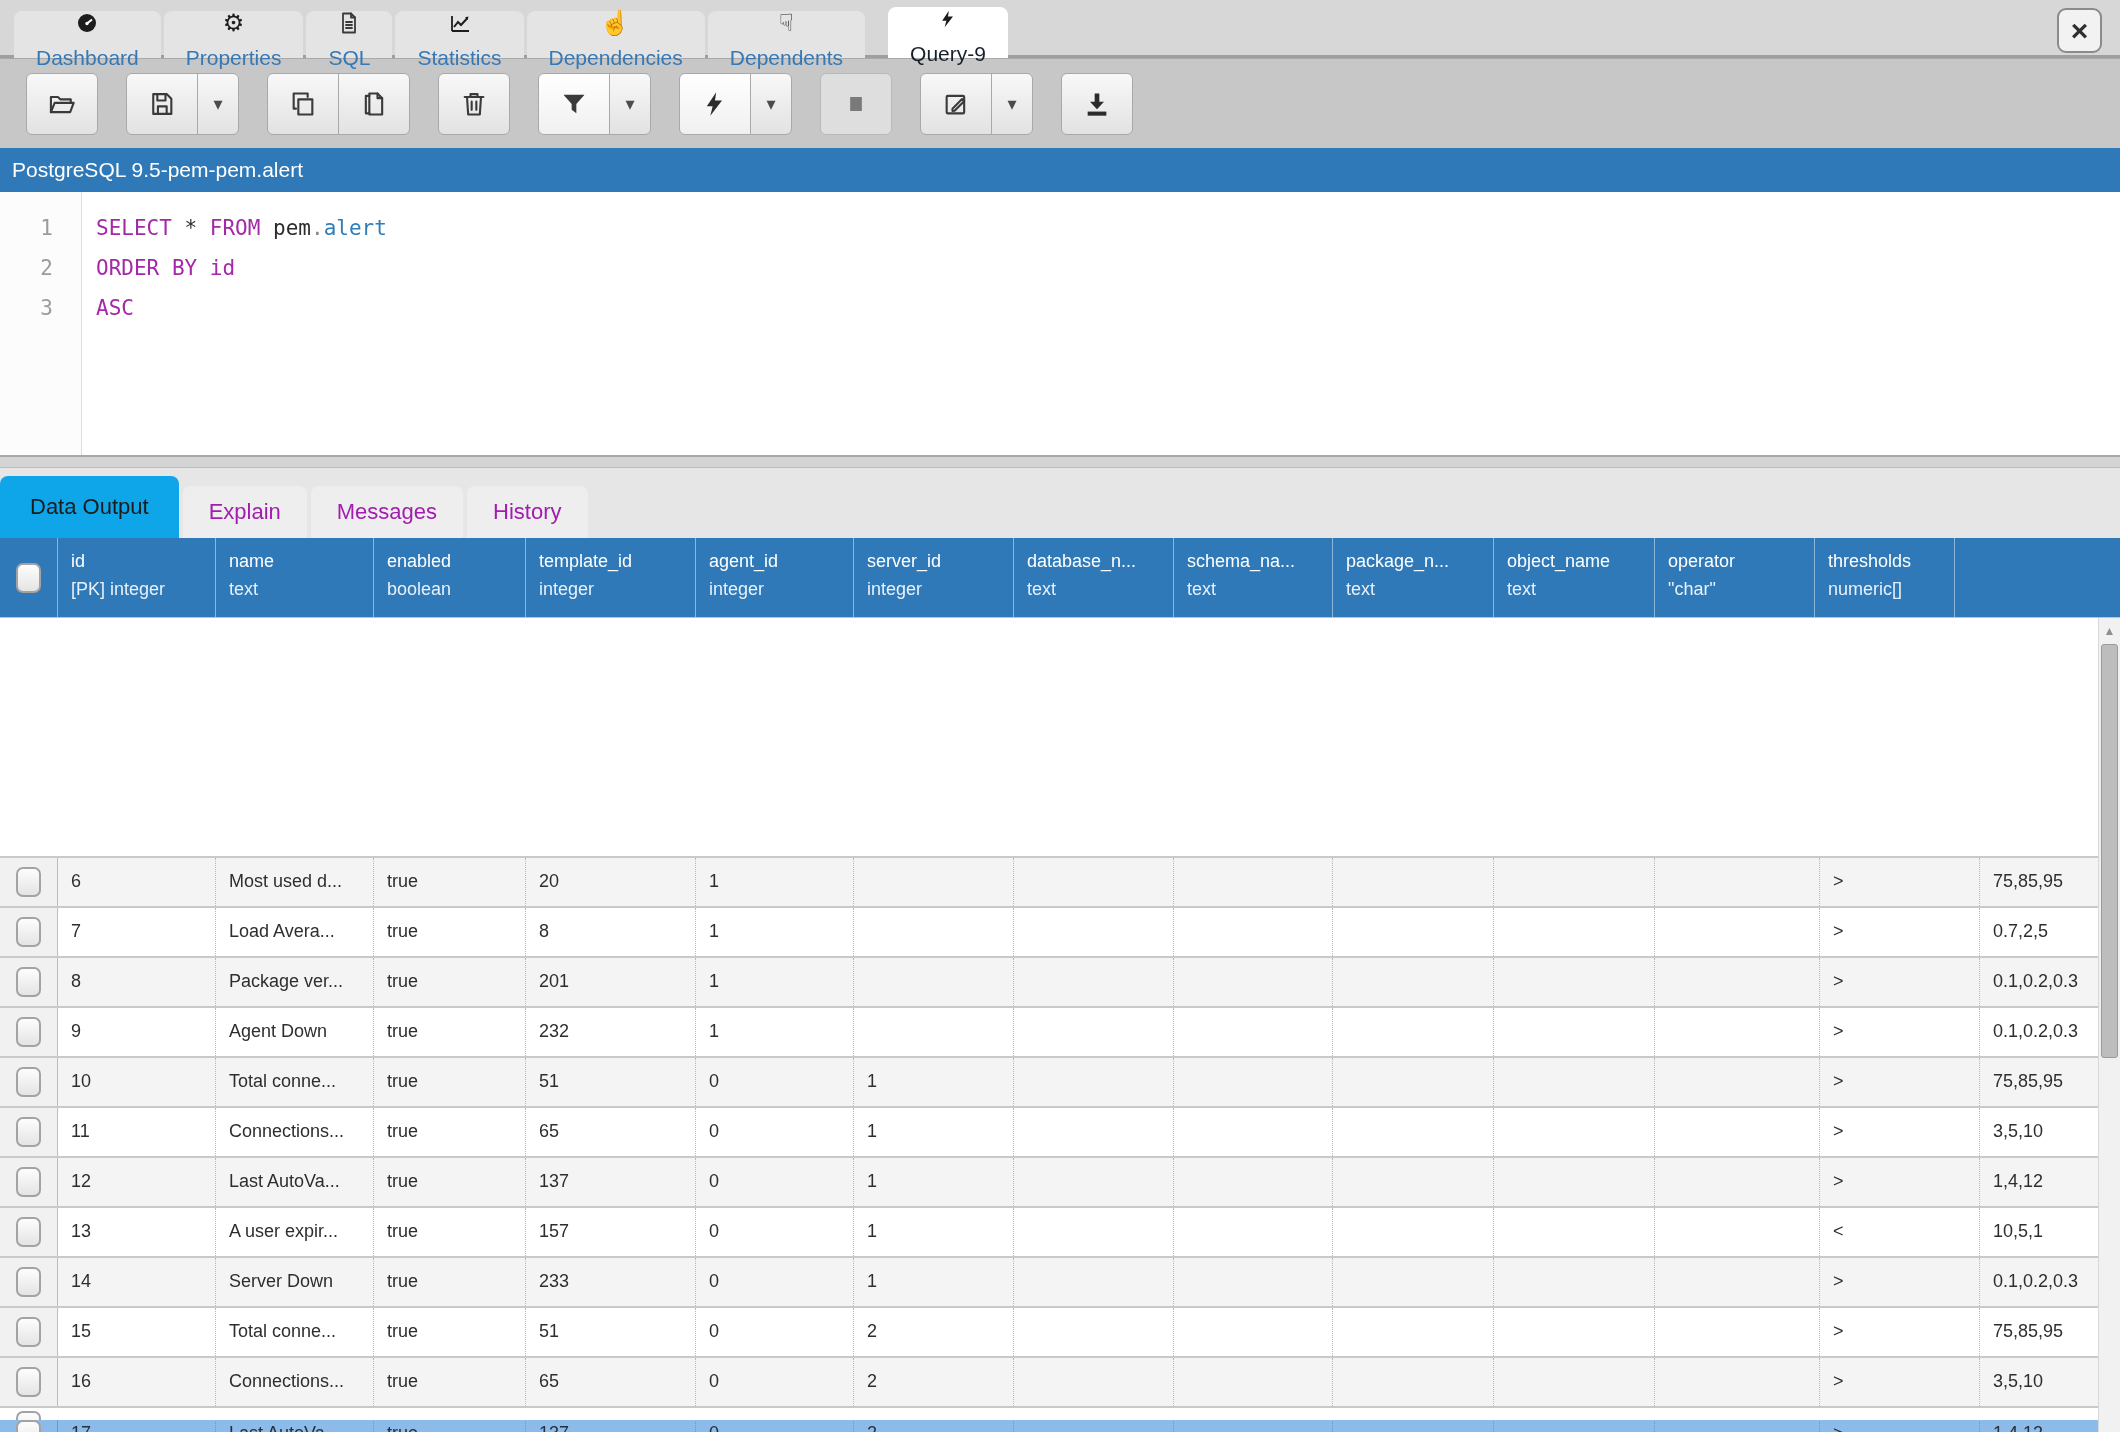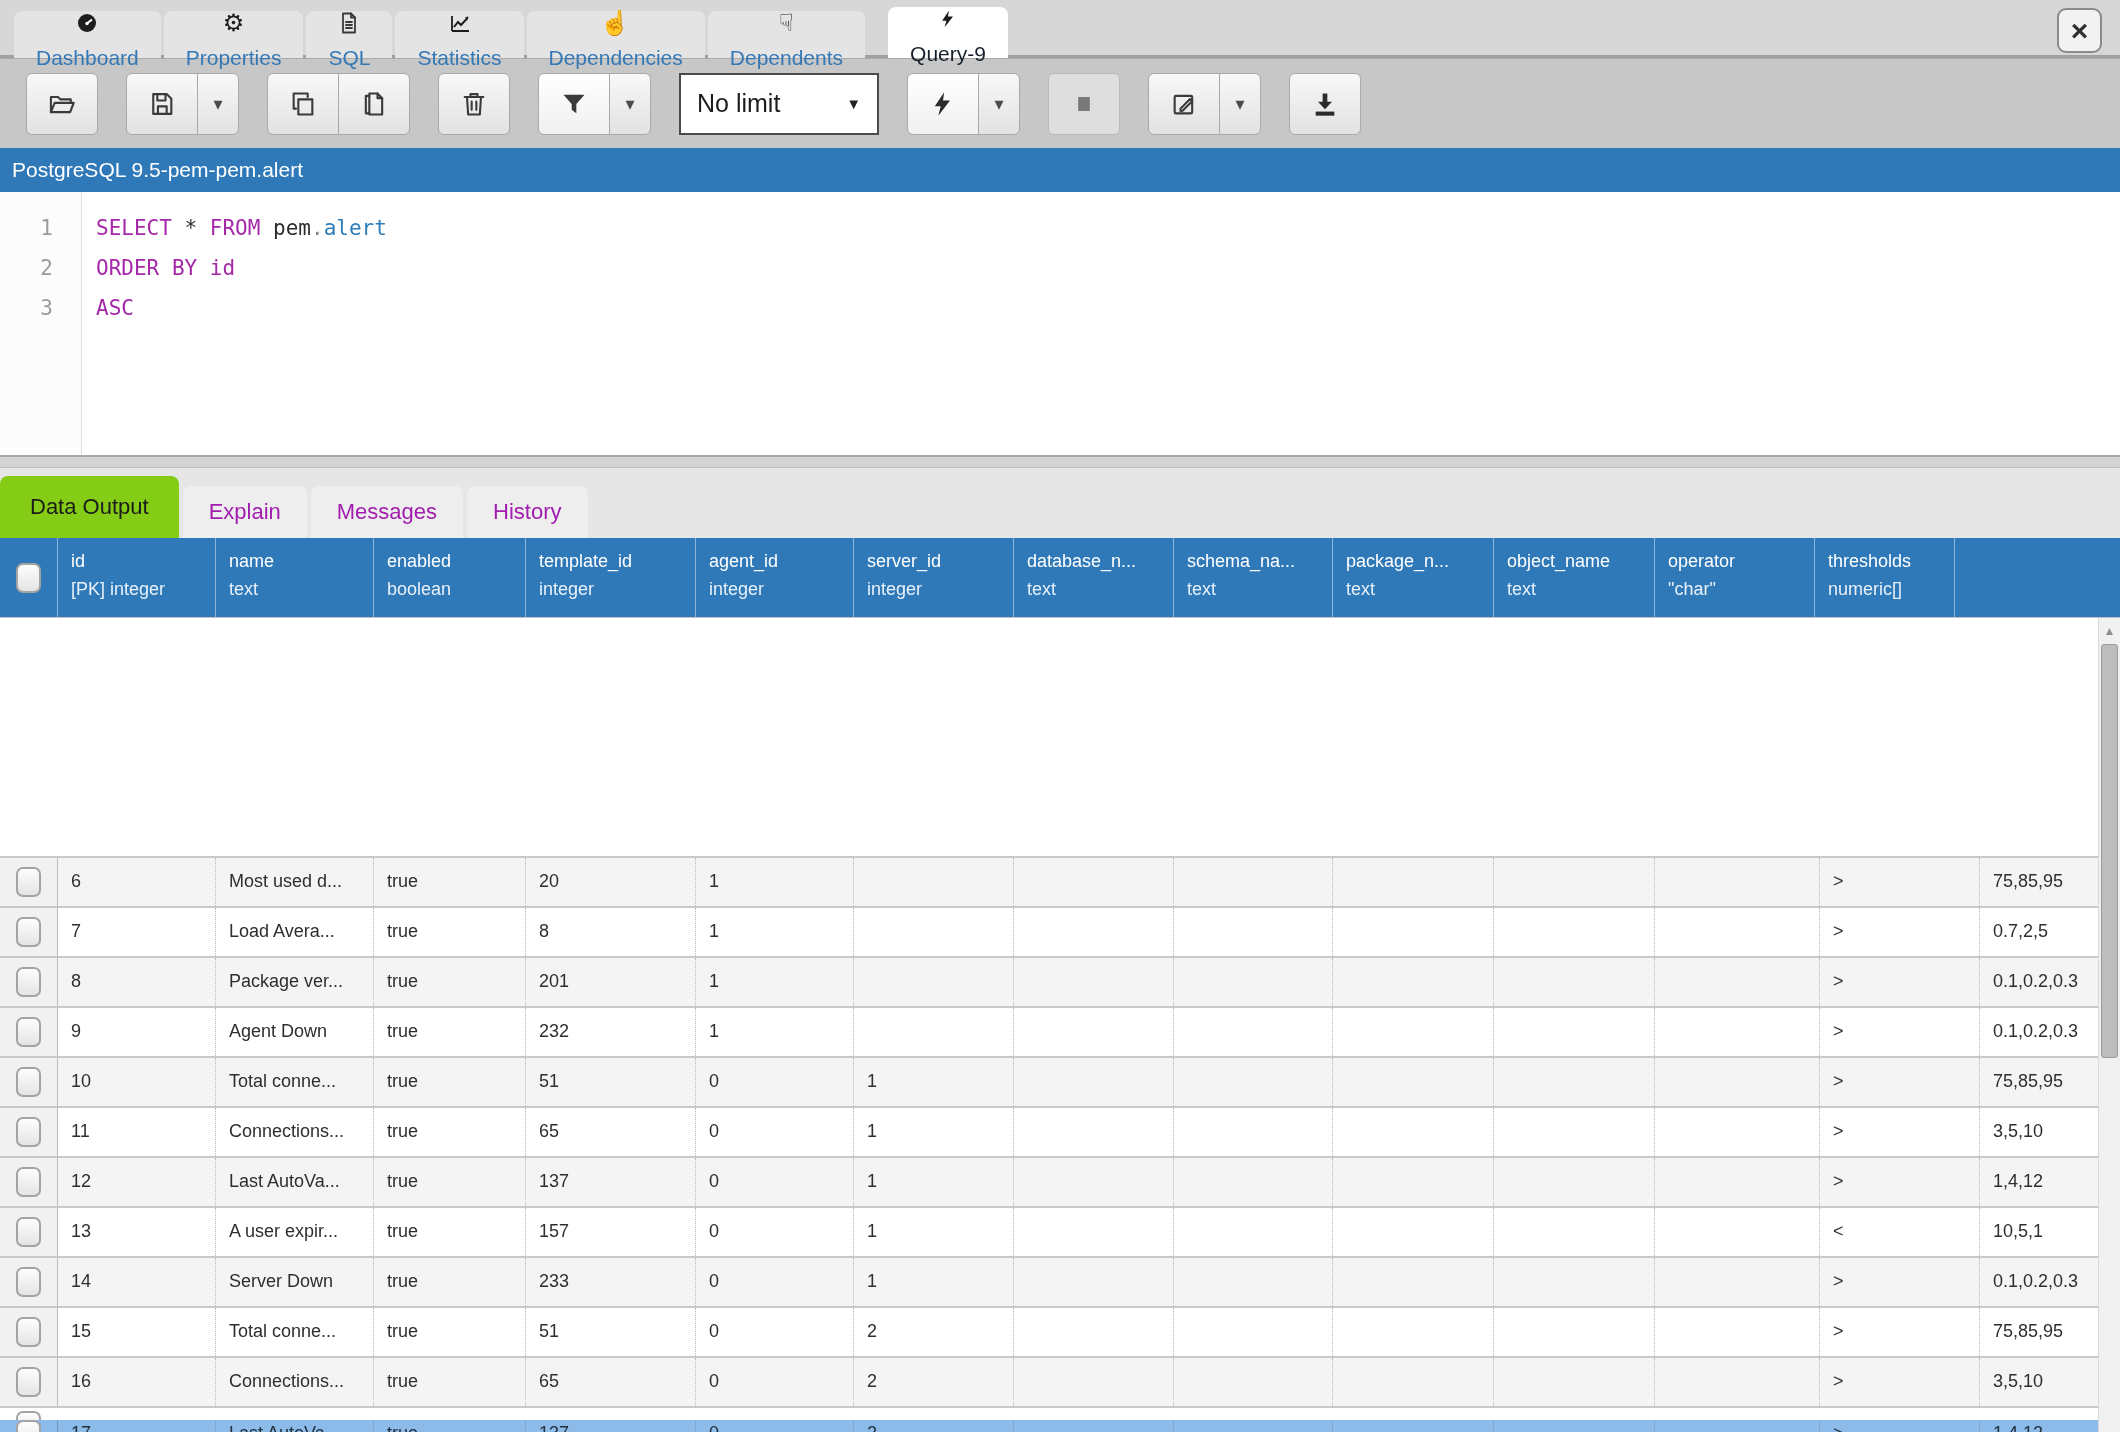--- a/index.html
+++ b/index.html
@@ -50,21 +50,21 @@
   .cline { height:40px; line-height:40px; white-space:pre; }
   .kw { color:#a428a8; } .pl { color:#2b2b2b; } .pt { color:#8a8a8a; } .nm { color:#2e7cb8; }
 
   
   .splitter { height:13px; background:#d4d4d4; border-top:2px solid #a8a8a8; border-bottom:1px solid #bcbcbc; }
 
   
   .rtabs { height:70px; background:#e6e6e6; display:flex; align-items:flex-end; }
   .rtab { height:52px; padding:0 26px; display:flex; align-items:center; font-size:22px; color:#a21caf;
           background:#eeeeee; border-radius:8px 8px 0 0; margin-right:4px; }
-  .rtab.active { height:62px; padding:0 30px; background:#84cc16; color:#1b1b1b; }
+  .rtab.active { height:62px; padding:0 30px; background:#0ea5e9; color:#1b1b1b; }
 
   
   .ghead { height:80px; background:#2f79b8; display:flex; border-bottom:1px solid #c2c2c2; }
   .gh { color:#fff; font-size:18px; padding:13px 0 0 13px; border-right:1px solid rgba(255,255,255,.45);
         overflow:hidden; white-space:nowrap; }
   .gh .t2 { margin-top:7px; color:#e8f1fa; }
   .gh.check { display:flex; align-items:center; justify-content:center; padding:0; }
 
   
   .dataarea { height:814px; position:relative; background:#fff; overflow:hidden; }
@@ -212,24 +212,20 @@
         <span class="ticon" data-name="filter-icon">
           <svg width="28" height="28" viewBox="0 0 24 24">
             <polygon points="3,4 21,4 14,12 14,20 10,17 10,12" fill="#3a3a3a"></polygon>
           </svg>
         </span>
       </button>
       <button class="tbtn caretb last" data-name="filter-options-button">
         <span class="uic" data-name="caret-down-icon">▾</span>
       </button>
     </div>
-    <div class="limit-select" data-name="row-limit-select">
-      <span data-name="row-limit-value">No limit</span>
-      <span class="uic" data-name="select-caret-icon">▼</span>
-    </div>
     <div class="tgroup" data-name="toolbar-group">
       <button class="tbtn first" data-name="execute-button">
         <span class="ticon" data-name="execute-icon">
           <svg width="28" height="28" viewBox="0 0 24 24">
             <polygon points="13,2 5,14 10,14 8,22 18,9 12,9" fill="#2b2b2b"></polygon>
           </svg>
         </span>
       </button>
       <button class="tbtn caretb last" data-name="execute-options-button">
         <span class="uic" data-name="caret-down-icon">▾</span>

